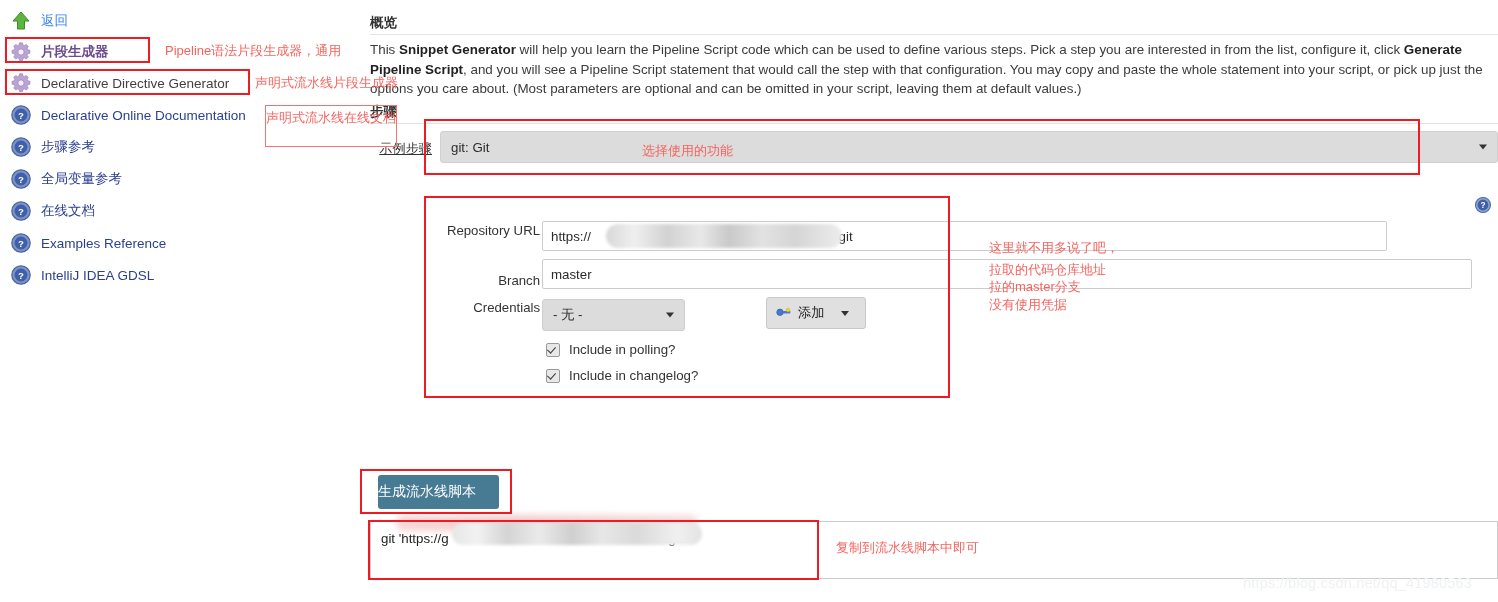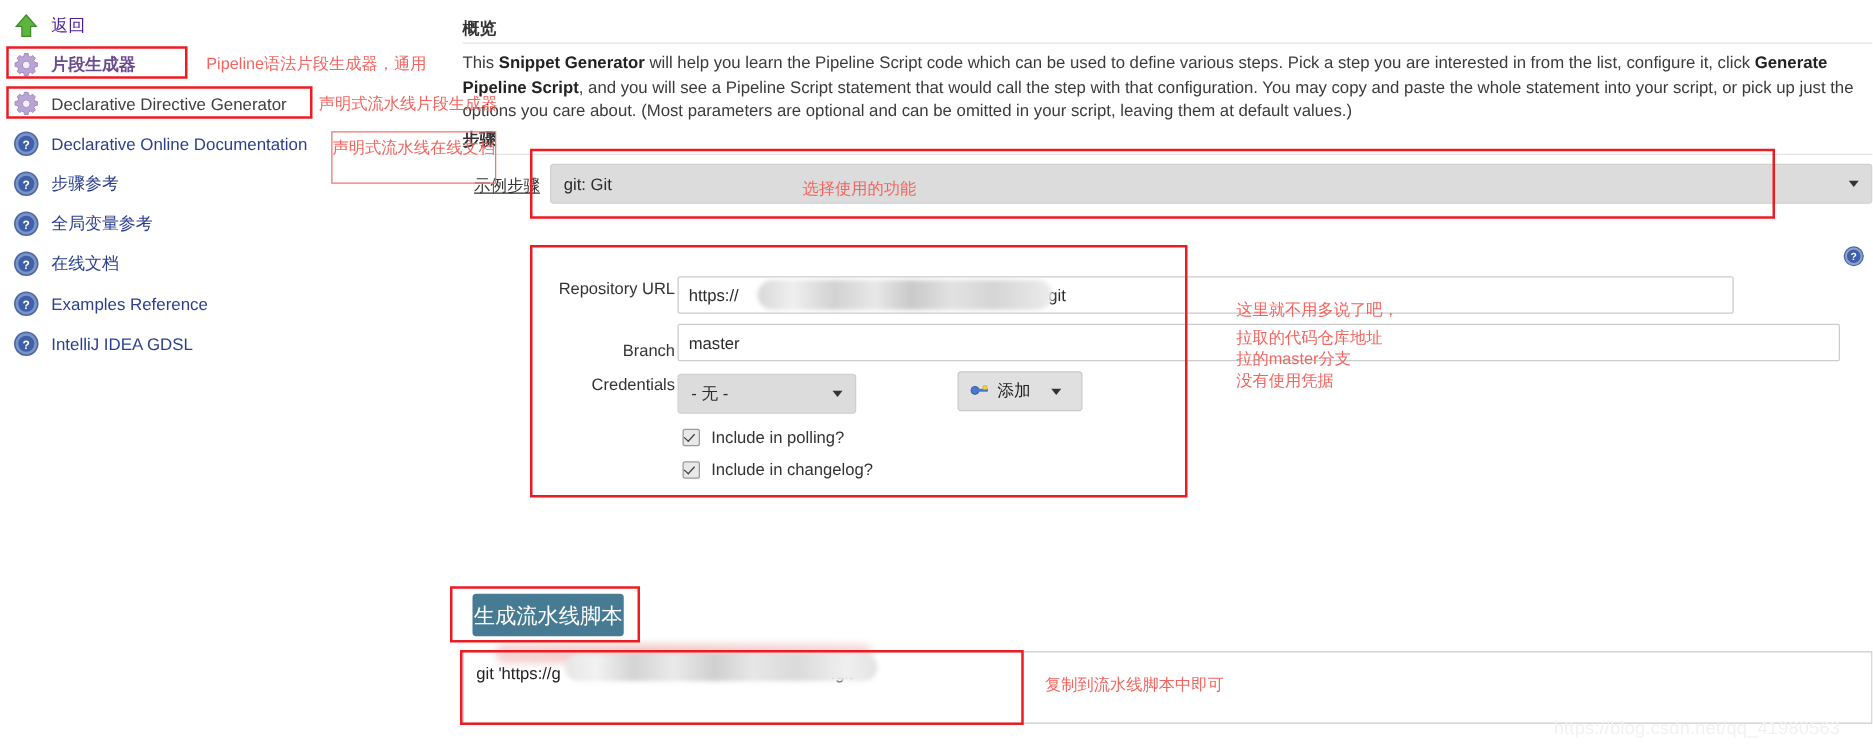--- a/index.html
+++ b/index.html
@@ -12,21 +12,21 @@
     overflow:hidden;
     position:relative;
   }
   .page{position:relative;width:1498px;height:602px;}
 
   
   .sidebar{position:absolute;left:0;top:0;width:360px;height:602px;}
   .nav-item{position:absolute;left:10px;display:flex;align-items:center;height:26px;}
   .nav-icon{width:22px;height:22px;margin-right:9px;flex:0 0 22px;position:relative;}
   .nav-label{font-size:13.5px;white-space:nowrap;}
-  .lbl-back{color:#4c1d95;}
+  .lbl-back{color:#3b82f6;}
   .lbl-purple{color:#6b4b8f;font-weight:bold;}
   .lbl-purple-n{color:#404040;}
   .lbl-blue{color:#2b3f8f;}
 
   
   .ico-uparrow svg{display:block;}
   .ico-gear svg{display:block;}
   .ico-help svg{display:block;}
 
   
@@ -69,21 +69,21 @@
     font-size:13.3px;color:#222;
   }
   .cb-row{position:absolute;display:flex;align-items:center;gap:9px;font-size:13.3px;color:#333;}
   .cbox{width:12px;height:12px;border:1px solid #9a9a9a;background:#e8e8e8;border-radius:2px;
         position:relative;flex:0 0 12px;}
   .cbox:after{content:"";position:absolute;left:2px;top:1px;width:4px;height:7px;
         border:solid #3a3a3a;border-width:0 1.7px 1.7px 0;transform:rotate(42deg);}
 
   .btn-gen{
     position:absolute;background:#477b94;color:#fff;border:none;border-radius:3px;
-    font-size:17px;display:flex;align-items:center;justify-content:center;
+    font-size:14px;display:flex;align-items:center;
     font-family:Liberation Sans, sans-serif;cursor:pointer;
   }
   .out-area{
     position:absolute;background:#fff;border:1px solid #ccc;box-sizing:border-box;
     font-size:13.3px;color:#222;padding:9px 10px;
   }
 
   
   .smudge{position:absolute;border-radius:12px;pointer-events:none;}
   .smudge.grey{

